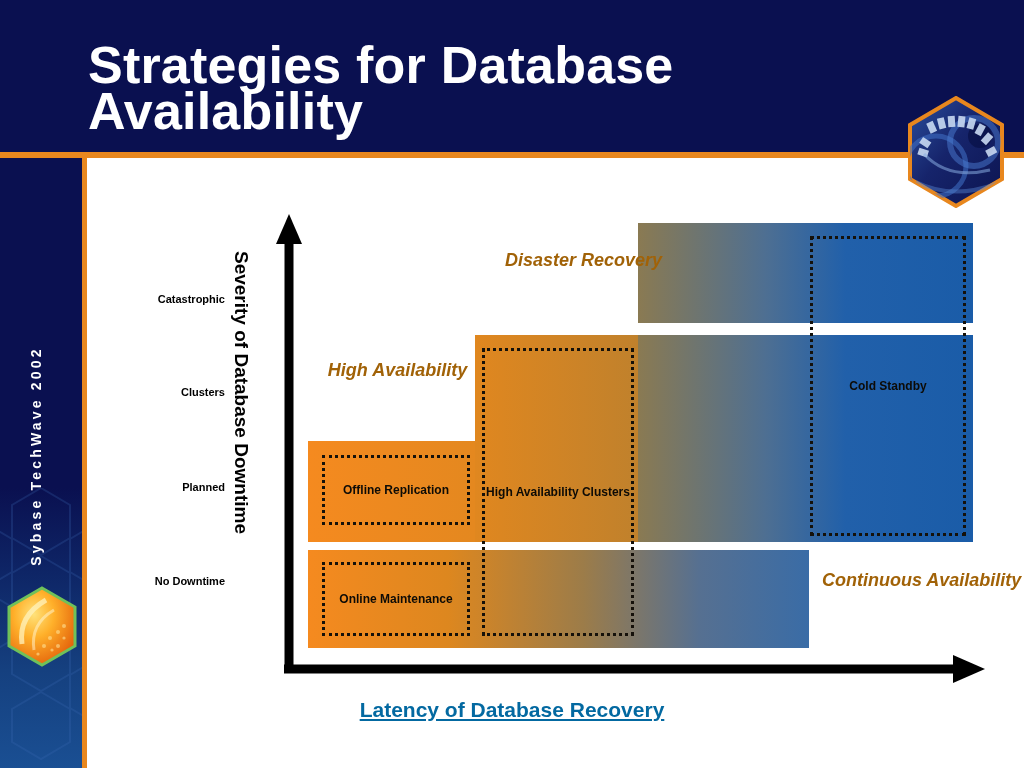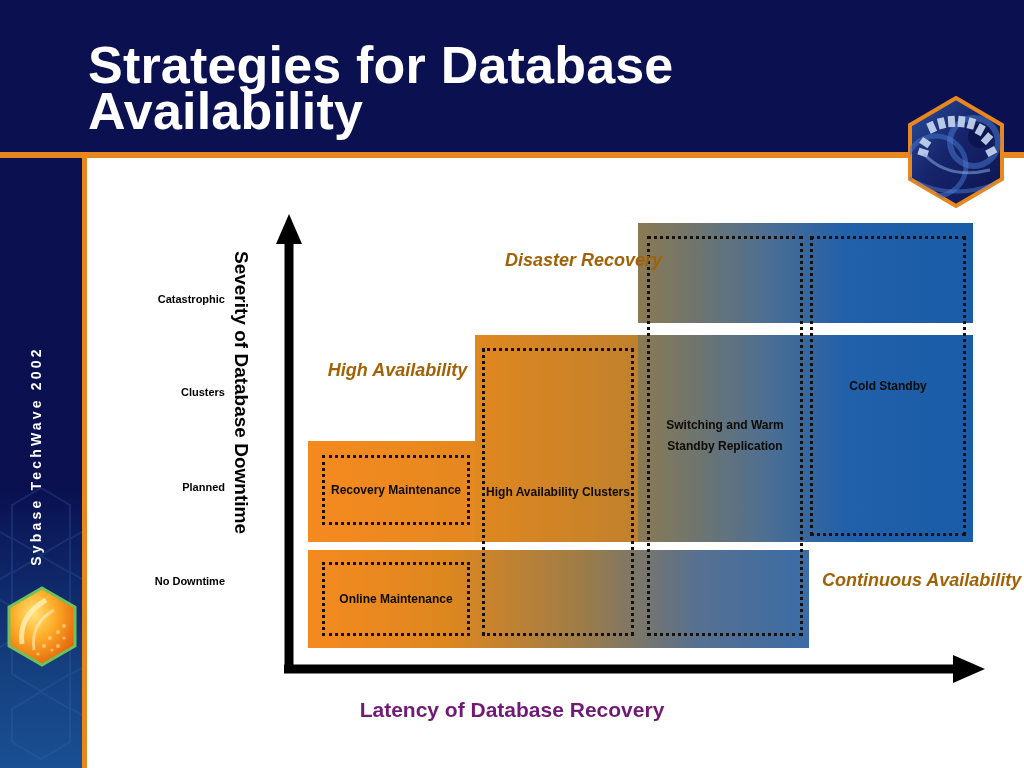--- a/index.html
+++ b/index.html
@@ -33,21 +33,21 @@
   .dbox{position:absolute;border:3px dotted #15110a;box-sizing:border-box;
         display:flex;align-items:center;justify-content:center;text-align:center;
         font-size:12px;font-weight:bold;color:#0d0b06;line-height:21px;}
 
   .axis-label{position:absolute;font-size:11px;font-weight:bold;color:#000;text-align:right;white-space:nowrap;}
   .annot{position:absolute;font-size:18px;font-weight:bold;font-style:italic;color:#a16207;
          text-align:center;line-height:25px;white-space:nowrap;}
 
   .axis-title-y{position:absolute;font-size:19px;font-weight:bold;color:#000;white-space:nowrap;
          transform-origin:0 0;transform:rotate(90deg);}
-  .axis-title-x{position:absolute;font-size:21px;font-weight:bold;color:#701a75;text-align:center;width:100%;}
+  .axis-title-x{position:absolute;font-size:21px;font-weight:bold;color:#0369a1;text-align:center;width:100%;text-decoration:underline;}
 </style>
 </head>
 <body>
 
 <div id="slide">
 
   <div class="header"></div>
   <div class="header-rule"></div>
   <div class="title">Strategies for Database Availability</div>
 
@@ -134,34 +134,31 @@
     <div class="bar" style="left:638px;top:177px;width:335px;height:207px;
                 background:linear-gradient(90deg,#8a7a52 0%,#4e6f92 38%,#2160aa 62%,#1a5ca8 100%);"></div>
 
     <div class="bar" style="left:308px;top:283px;width:167px;height:101px;
                 background:linear-gradient(90deg,#f58a1f 0%,#e4881f 100%);"></div>
 
     <div class="bar" style="left:308px;top:392px;width:501px;height:98px;
                 background:linear-gradient(90deg,#f58a1f 0%,#dd871f 28%,#9c7c49 55%,#567091 78%,#3a6ca6 100%);"></div>
 
     <div class="dbox" style="left:322px;top:297px;width:148px;height:70px;">
-      <span>Recovery Maintenance</span>
+      <span>Offline Replication</span>
     </div>
 
     <div class="dbox" style="left:482px;top:190px;width:152px;height:288px;">
       <span>High Availability Clusters</span>
     </div>
 
     <div class="dbox" style="left:322px;top:404px;width:148px;height:74px;">
       <span>Online Maintenance</span>
     </div>
 
-    <div class="dbox" style="left:647px;top:78px;width:156px;height:400px;">
-      <span>Switching and Warm Standby Replication</span>
-    </div>
 
     <div class="dbox" style="left:810px;top:78px;width:156px;height:300px;">
       <span>Cold Standby</span>
     </div>
 
     <div class="annot" style="left:505px;top:90px;width:120px;">
       <span>Disaster Recovery</span>
     </div>
     <div class="annot" style="left:325px;top:200px;width:145px;">
       <span>High Availability</span>

